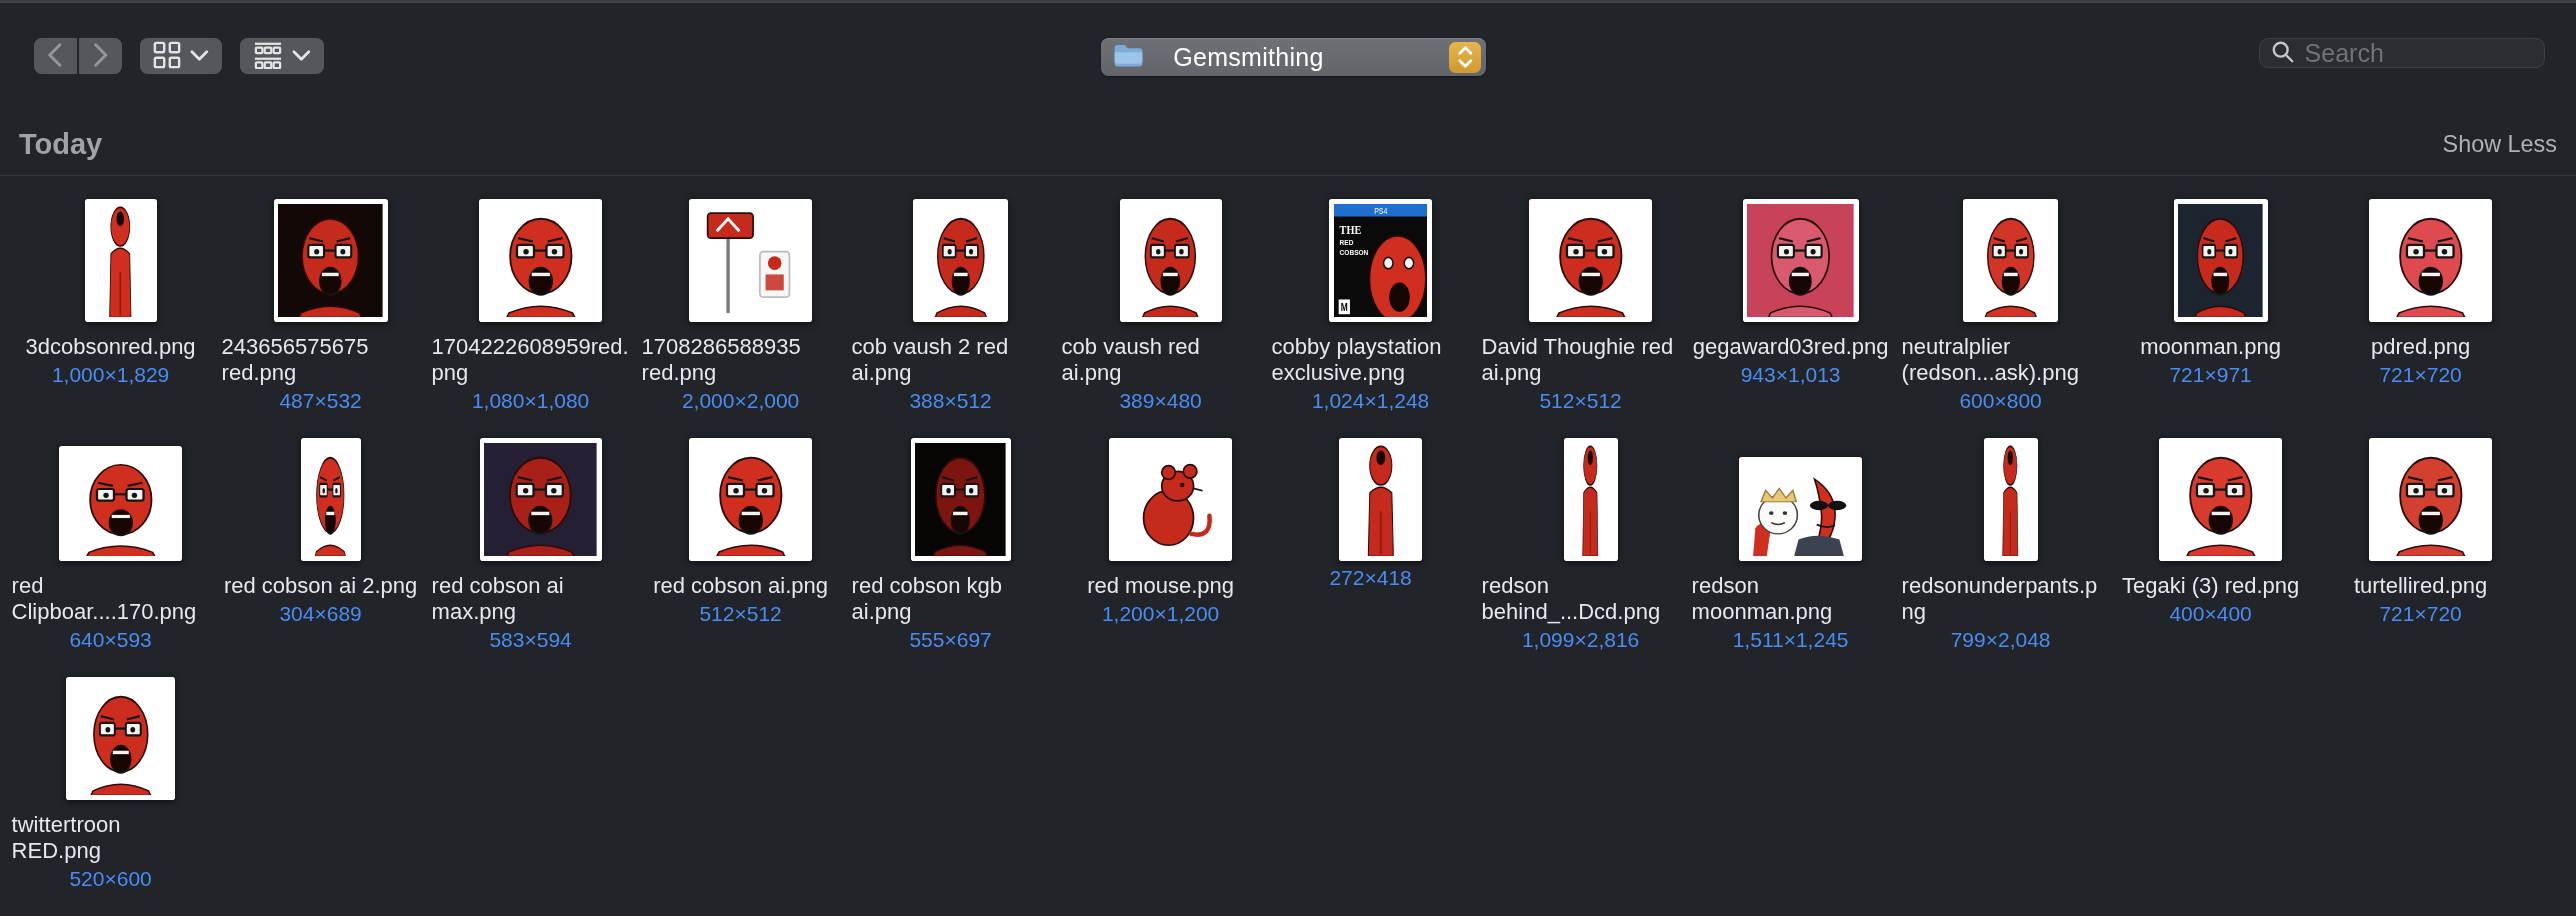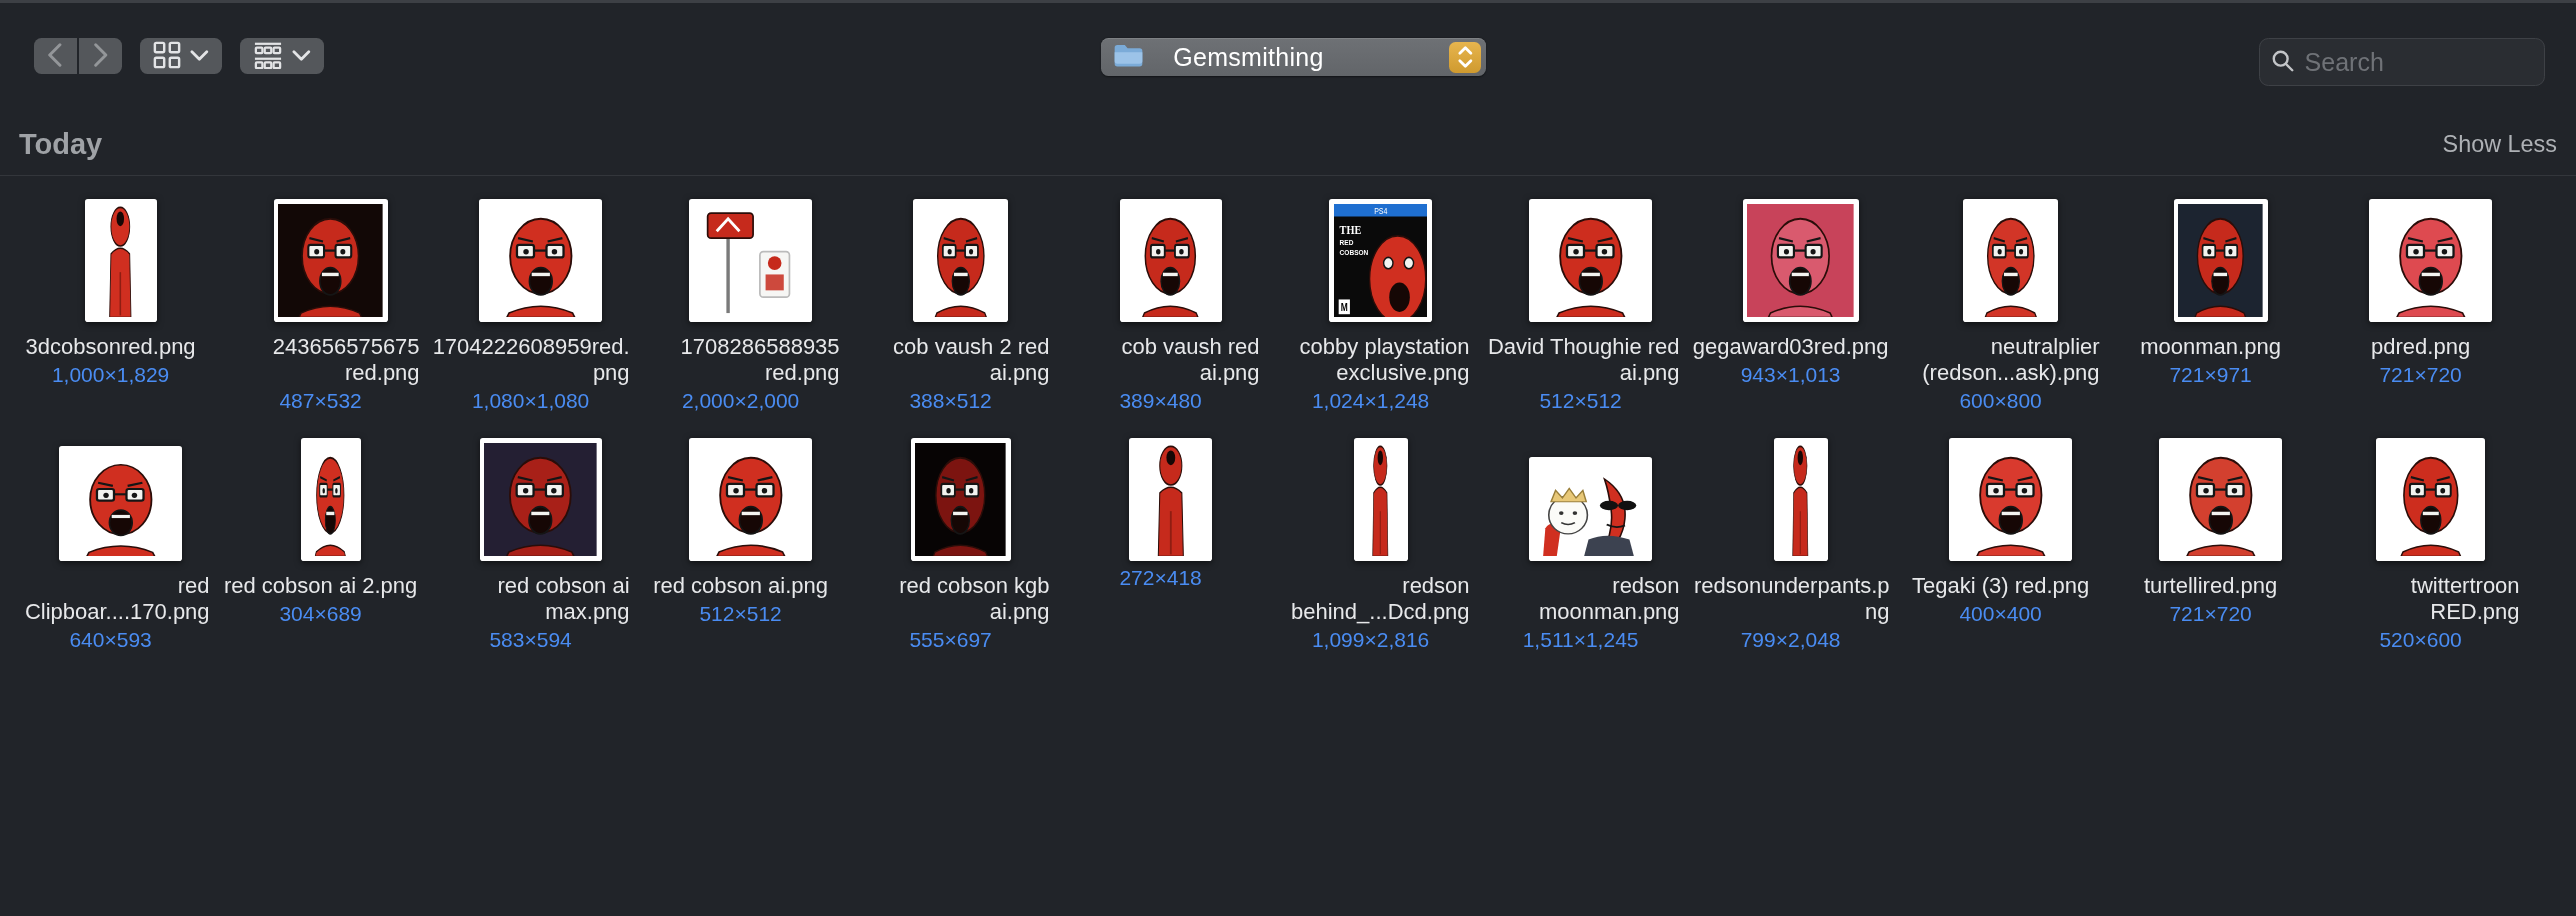--- a/index.html
+++ b/index.html
@@ -37,21 +37,21 @@
   }
   .popup-label { flex:1; font-size:25px; font-weight:500; color:#ffffff; margin-left:11.2px; letter-spacing:0.3px; }
   .popup-stepper {
     width:32px; height:31px; border-radius:6.5px;
     background:linear-gradient(#e7b54e,#cf9a2f);
     display:flex; flex-direction:column; align-items:center; justify-content:center; gap:1.9px;
   }
 
   
   .search {
-    position:absolute; right:31px; top:38px; width:286px; height:48px;
+    position:absolute; right:31px; top:38px; width:286px; height:30px;
     background:#2a2d32; border:1.9px solid #3e4146; border-radius:9.4px;
     display:flex; align-items:center; padding:0 11.2px;
   }
   .search input {
     flex:1; background:transparent; border:none; outline:none;
     font-size:25px; color:#d7d8da; margin-left:9.4px; width:100%;
     font-family:"Liberation Sans","DejaVu Sans",sans-serif;
   }
   .search input::placeholder { color:#6f7277; }
 
@@ -71,21 +71,21 @@
   .file-item { width:210px; height:239px; display:flex; flex-direction:column; align-items:center; }
   .thumb-area { height:133px; display:flex; align-items:flex-end; justify-content:center; padding-bottom:1.9px; }
   .thumb-card {
     background:#ffffff; border-radius:2.8px; padding:4.7px;
     box-shadow:0 1.9px 6.5px rgba(0,0,0,.55);
     margin-left:20px;
   }
   .thumb-inner { width:100%; height:100%; overflow:hidden; }
   .thumb-inner svg { display:block; width:100%; height:100%; }
   .file-name {
-    margin-top:10.3px; max-width:198px; text-align:right;
+    margin-top:10.3px; max-width:198px; text-align:left;
     font-size:22px; line-height:26px; color:#e7e8ea;
     overflow-wrap:break-word; word-break:break-word;
   }
   .file-dims { margin-top:3px; font-size:21px; color:#4a8cf2; text-align:center; }
 </style>
 </head>
 <body>
 
 <div class="window-top-edge"></div>
 
@@ -555,20 +555,40 @@
   <path d="M42 62 h16" stroke="#f3f3f0" stroke-width="3"></path>
             </svg>
           </div>
         </div>
       </div>
       <div class="file-name">red cobson kgb ai.png</div>
       <div class="file-dims">555×697</div>
     </div>
     <div class="file-item">
       <div class="thumb-area">
+        <div class="thumb-card" style="width: 123px; height: 123px;">
+          <div class="thumb-inner">
+            <svg viewBox="0 0 100 100" preserveAspectRatio="none">
+              <rect width="100" height="100" fill="#ffffff"></rect>
+    <ellipse cx="48" cy="66" rx="22" ry="24" fill="#c62a1c" stroke="#2a0d09" stroke-width="1.5"></ellipse>
+    <ellipse cx="56" cy="38" rx="14" ry="13" fill="#c62a1c" stroke="#2a0d09" stroke-width="1.5"></ellipse>
+    <circle cx="48" cy="26" r="6" fill="#c62a1c" stroke="#2a0d09" stroke-width="1.5"></circle>
+    <circle cx="67" cy="25" r="6" fill="#c62a1c" stroke="#2a0d09" stroke-width="1.5"></circle>
+    <circle cx="60" cy="37" r="2" fill="#151515"></circle>
+    <path d="M70 40 l8 2" stroke="#151515" stroke-width="1.5"></path>
+    <path d="M68 80 Q86 84 84 64" fill="none" stroke="#c62a1c" stroke-width="4" stroke-linecap="round"></path>
+            </svg>
+          </div>
+        </div>
+      </div>
+      <div class="file-name">red mouse.png</div>
+      <div class="file-dims">1,200×1,200</div>
+    </div>
+    <div class="file-item">
+      <div class="thumb-area">
         <div class="thumb-card" style="width: 83px; height: 123px;">
           <div class="thumb-inner">
             <svg viewBox="0 0 100 100" preserveAspectRatio="none">
               <rect width="100" height="100" fill="#ffffff"></rect>
     <ellipse cx="50" cy="20" rx="15" ry="17" fill="#c62a1c" stroke="#2a0d09" stroke-width="1.4"></ellipse>
     <ellipse cx="50" cy="13" rx="6" ry="6.5" fill="#160705"></ellipse>
     <path d="M33 100 L35 44 Q50 34 65 44 L67 100 Z" fill="#c62a1c" stroke="#2a0d09" stroke-width="1.4"></path>
     <line x1="50" y1="60" x2="50" y2="98" stroke="#8f1d12" stroke-width="2.5"></line>
             </svg>
           </div>

